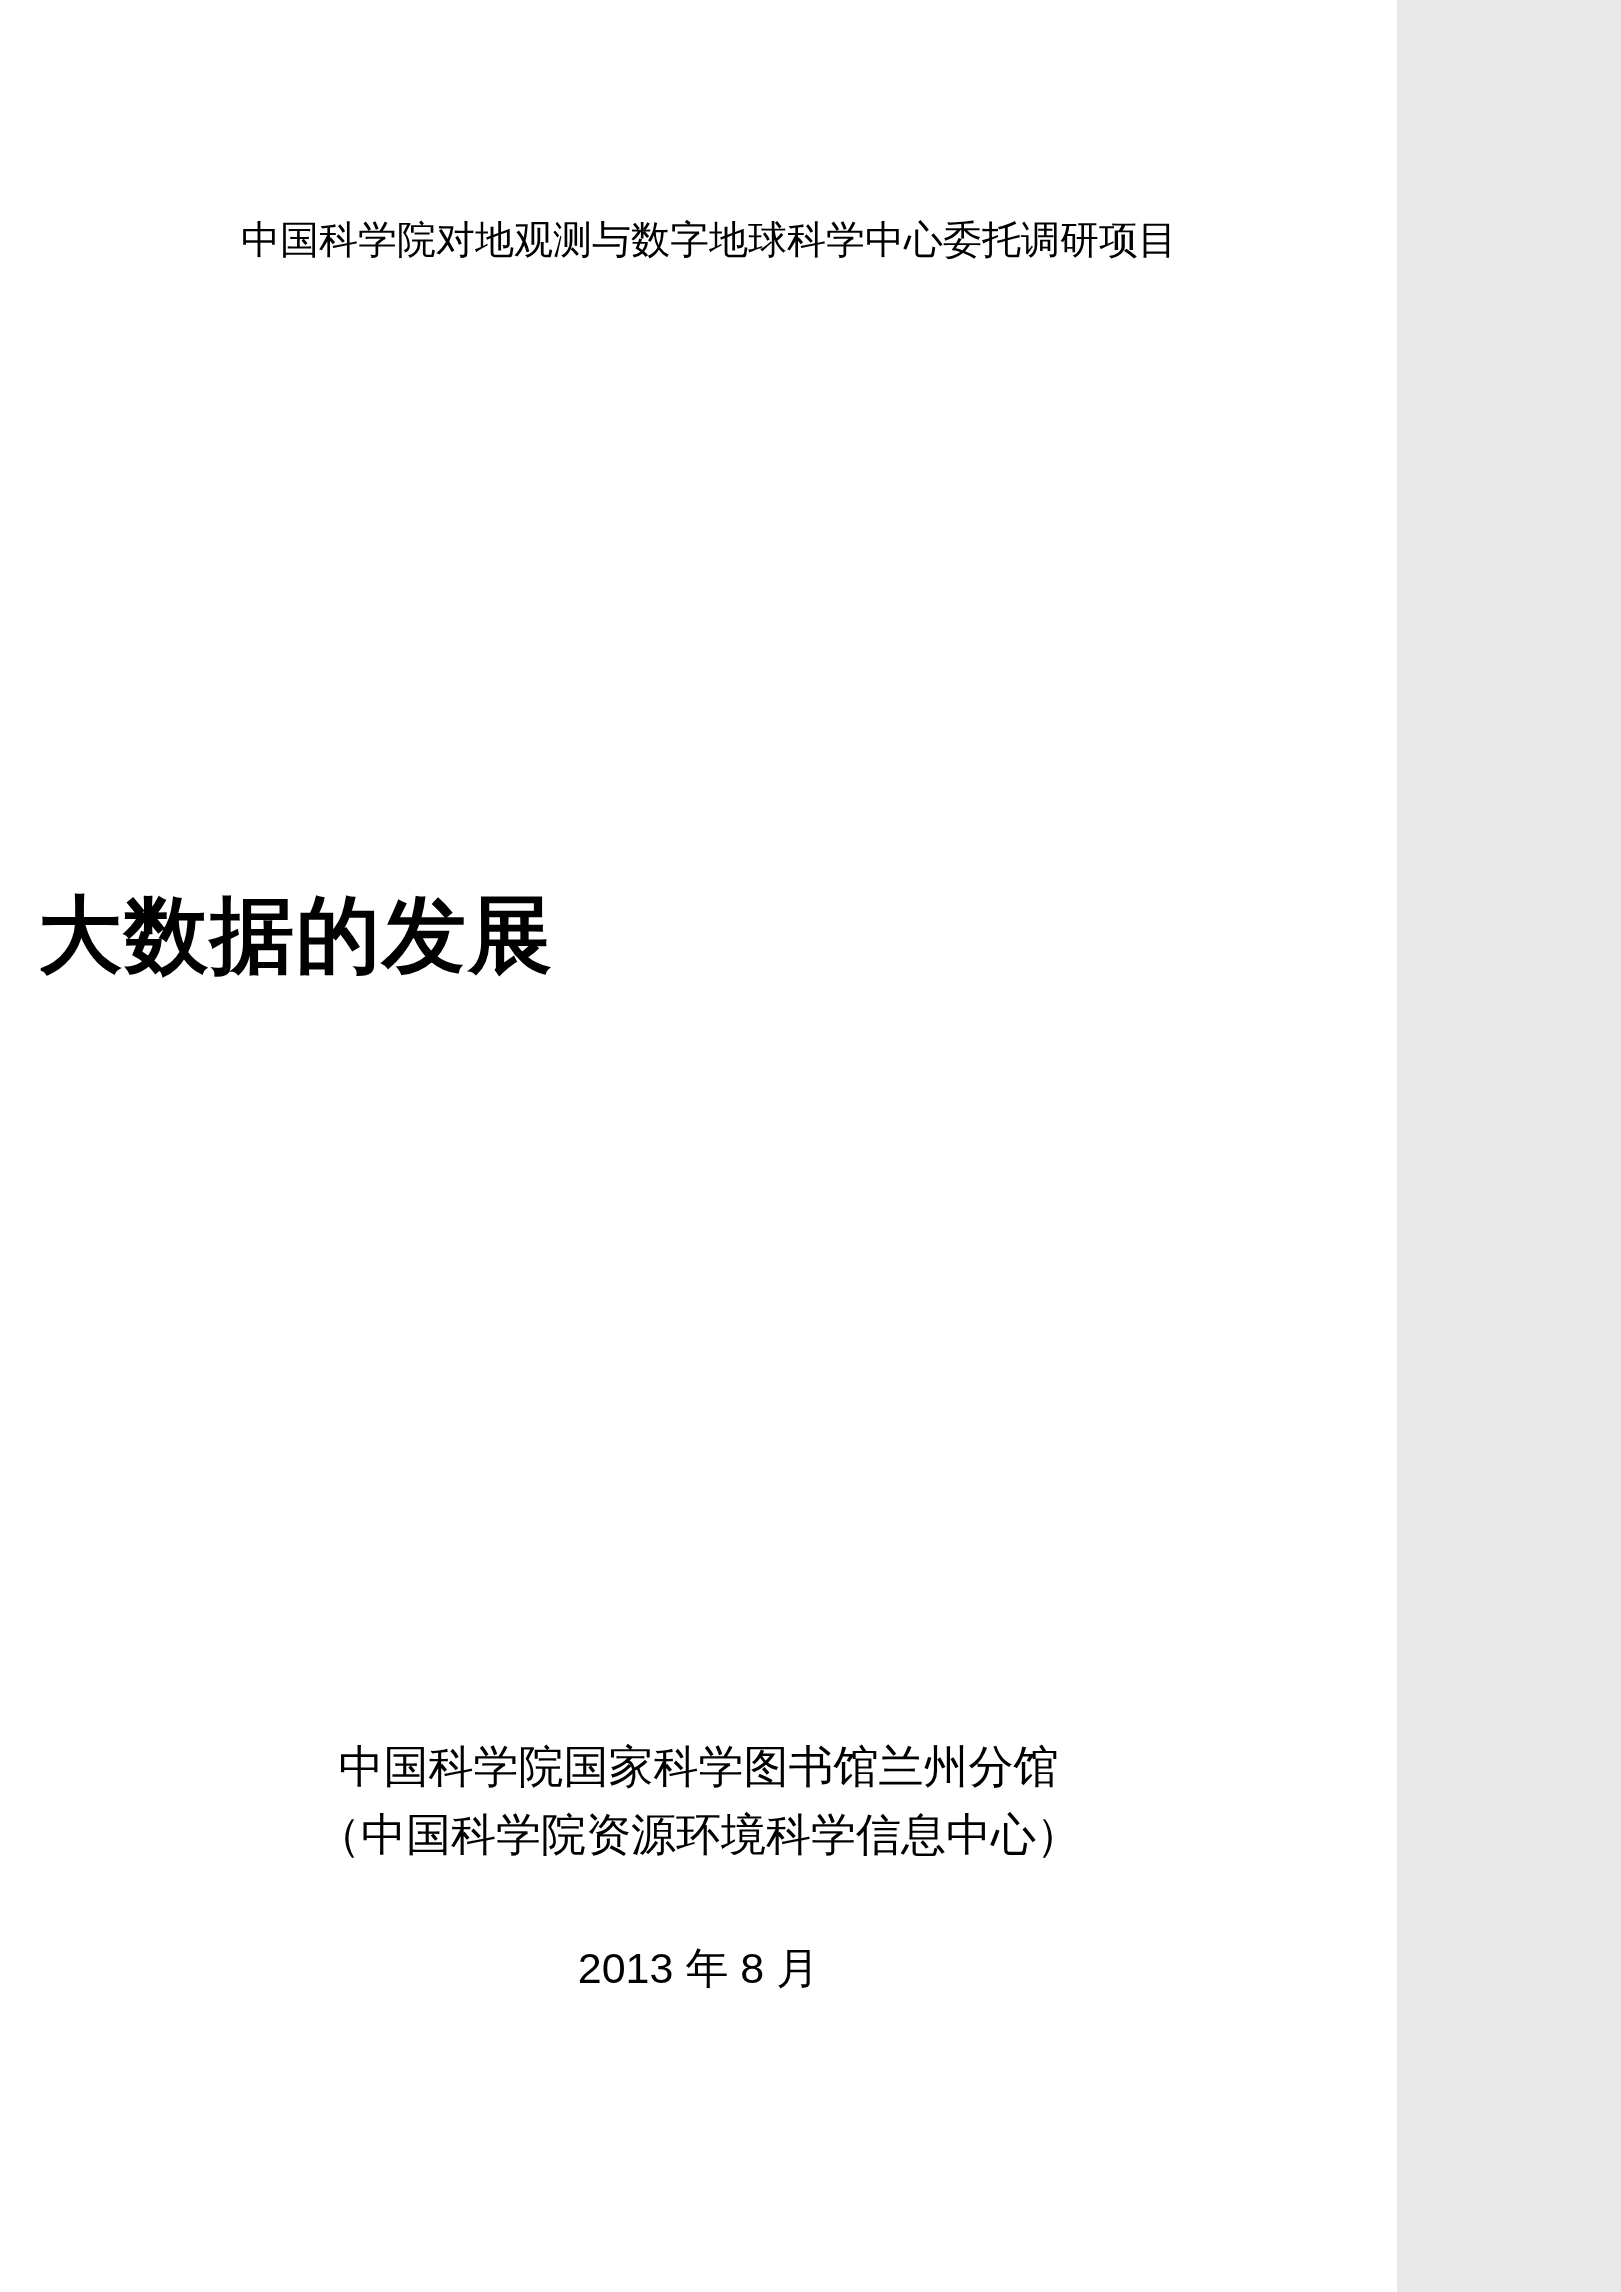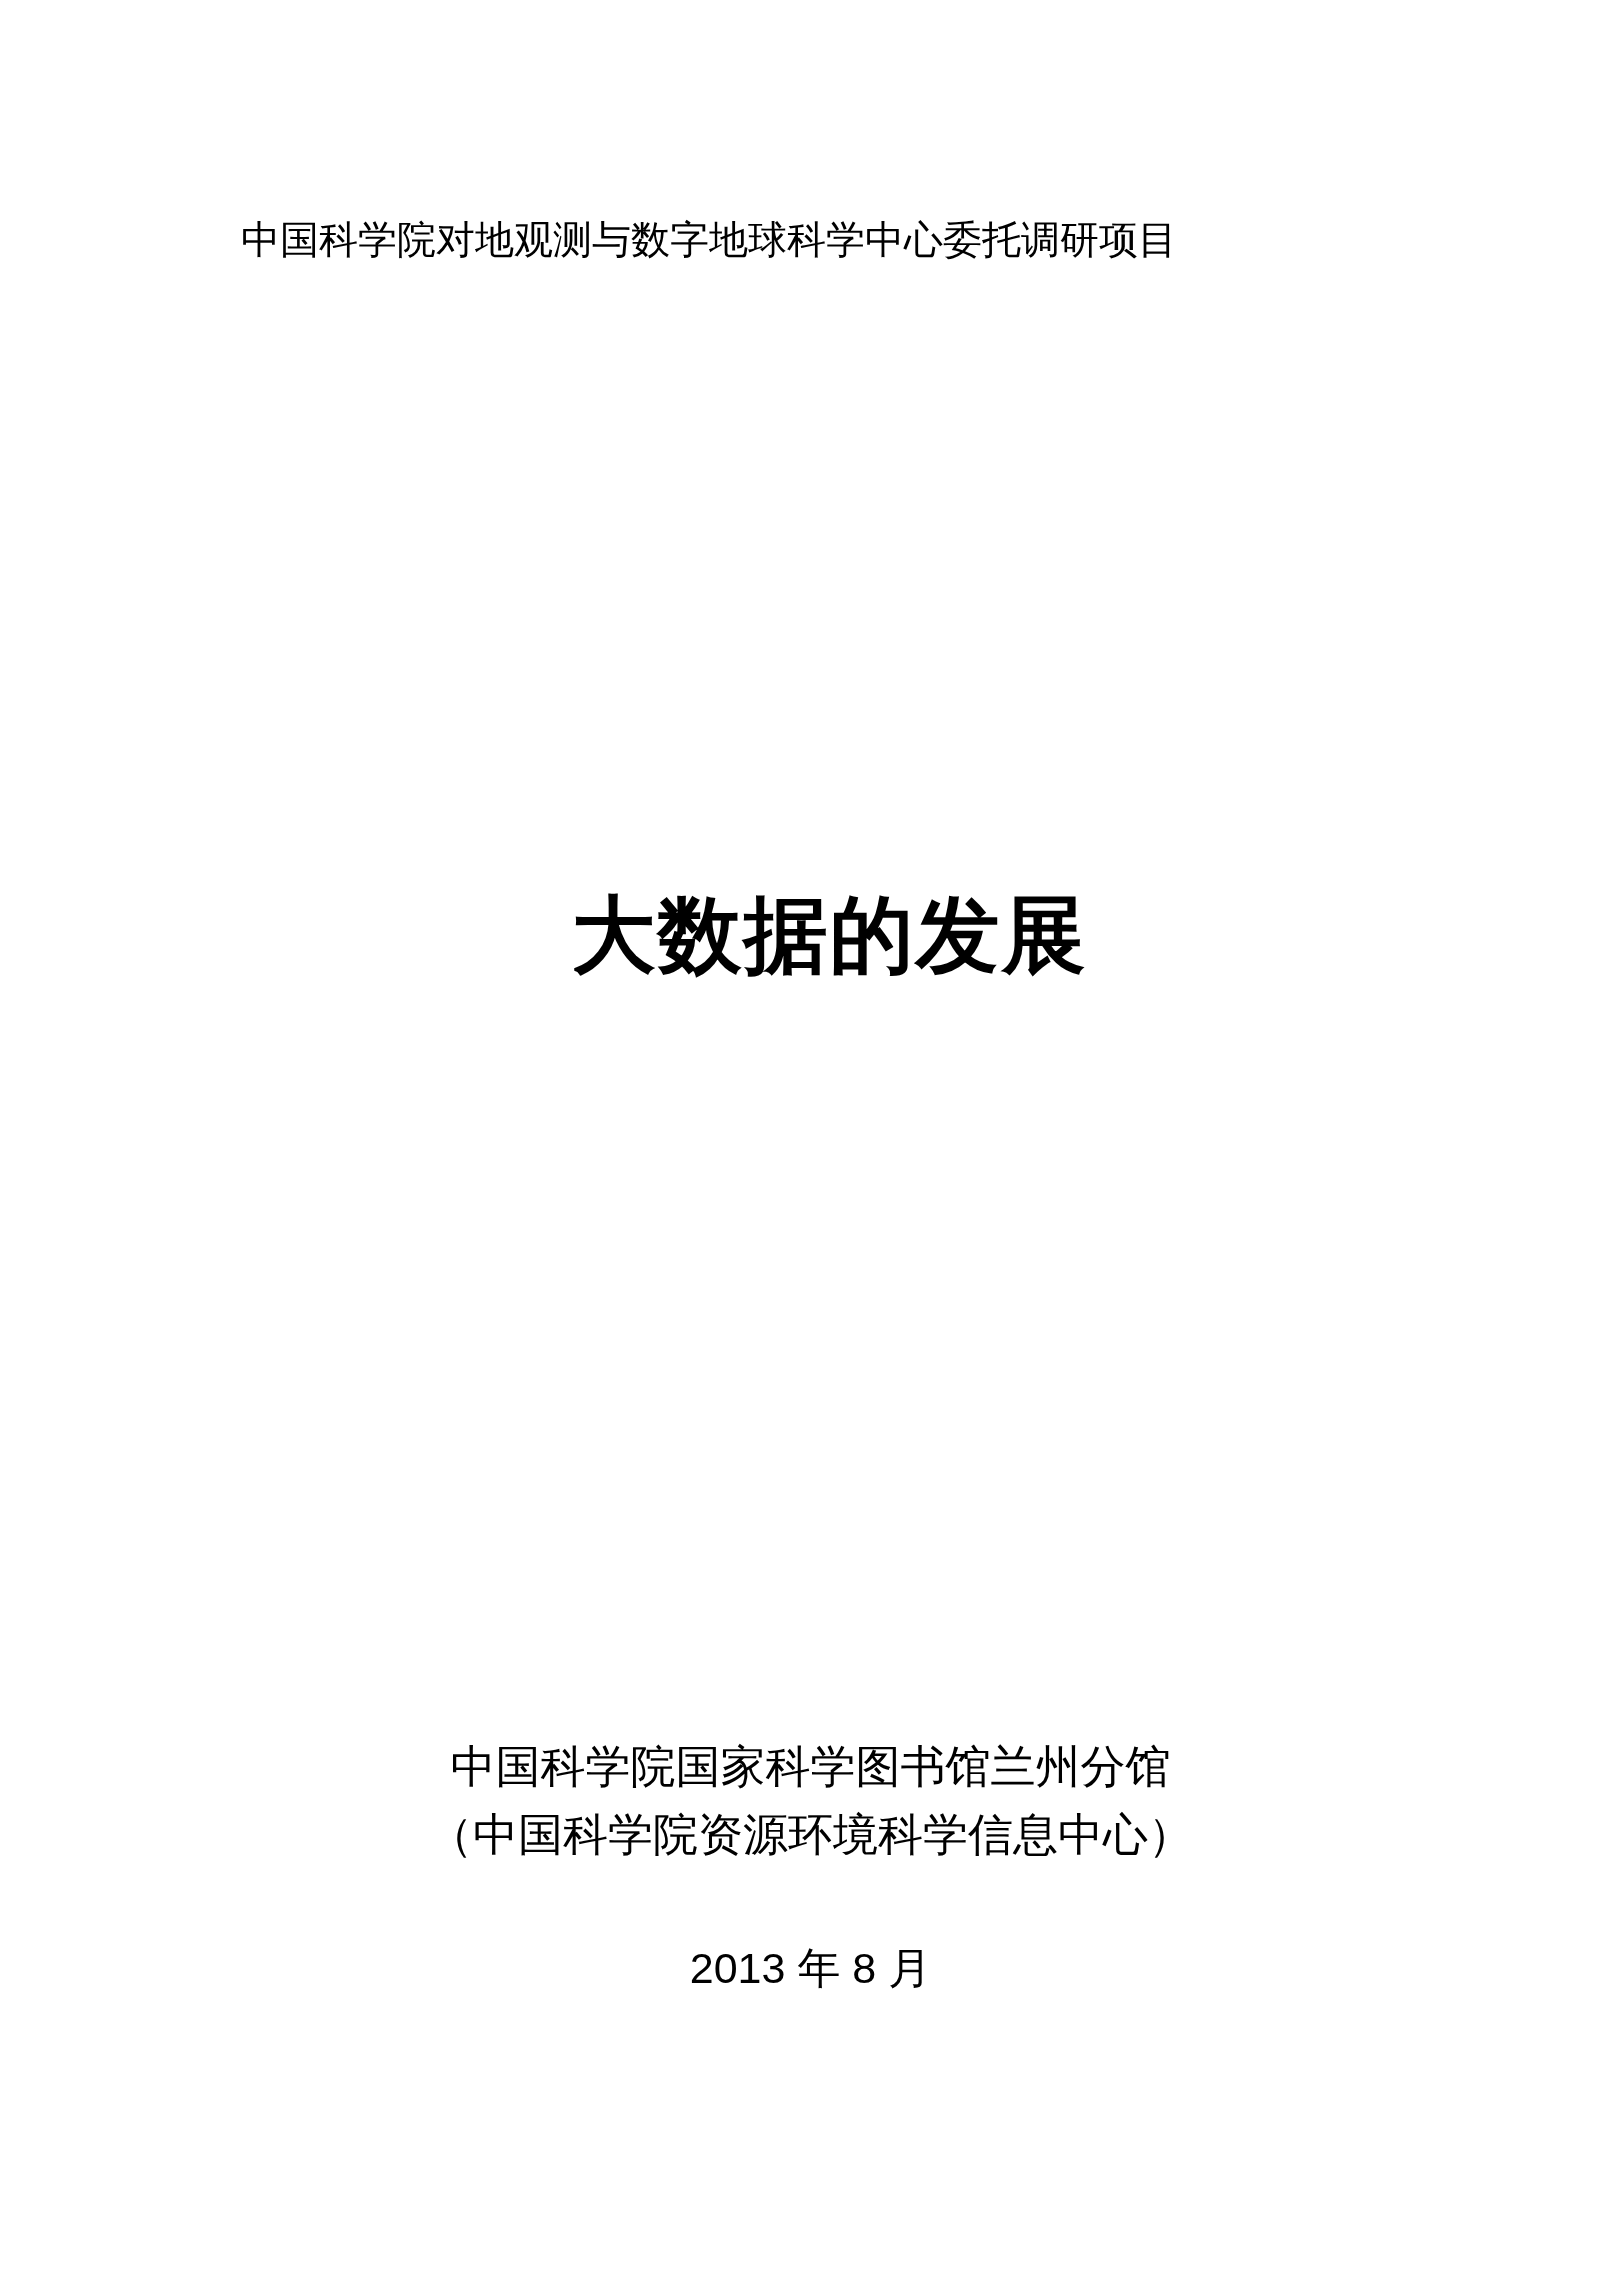--- a/index.html
+++ b/index.html
@@ -8,21 +8,21 @@
   }
   * { margin: 0; padding: 0; box-sizing: border-box; }
   html, body { background: #e8e8e8; }
   body {
     width: 1621px;
     height: 2293px;
     font-family: "Liberation Sans", sans-serif;
   }
   .page {
     position: relative;
-    width: 1621px;
+    width: 1397px;
     height: 2293px;
     background: var(--page-bg);
     color: var(--ink);
     overflow: hidden;
   }
   
   .project-label {
     position: absolute;
     left: 241px;
     top: 216px;
@@ -32,21 +32,21 @@
     letter-spacing: 0px;
     white-space: nowrap;
   }
   
   .main-title {
     position: absolute;
     left: 0;
     right: 0;
     top: 888px;
     padding-left: 38px; 
-    text-align: center;
+    text-align: left;
     font-size: 84px;
     line-height: 94px;
     font-weight: bold;
     letter-spacing: 2px;
     white-space: nowrap;
   }
   .inst {
     position: absolute;
     left: 0;
     right: 0;

